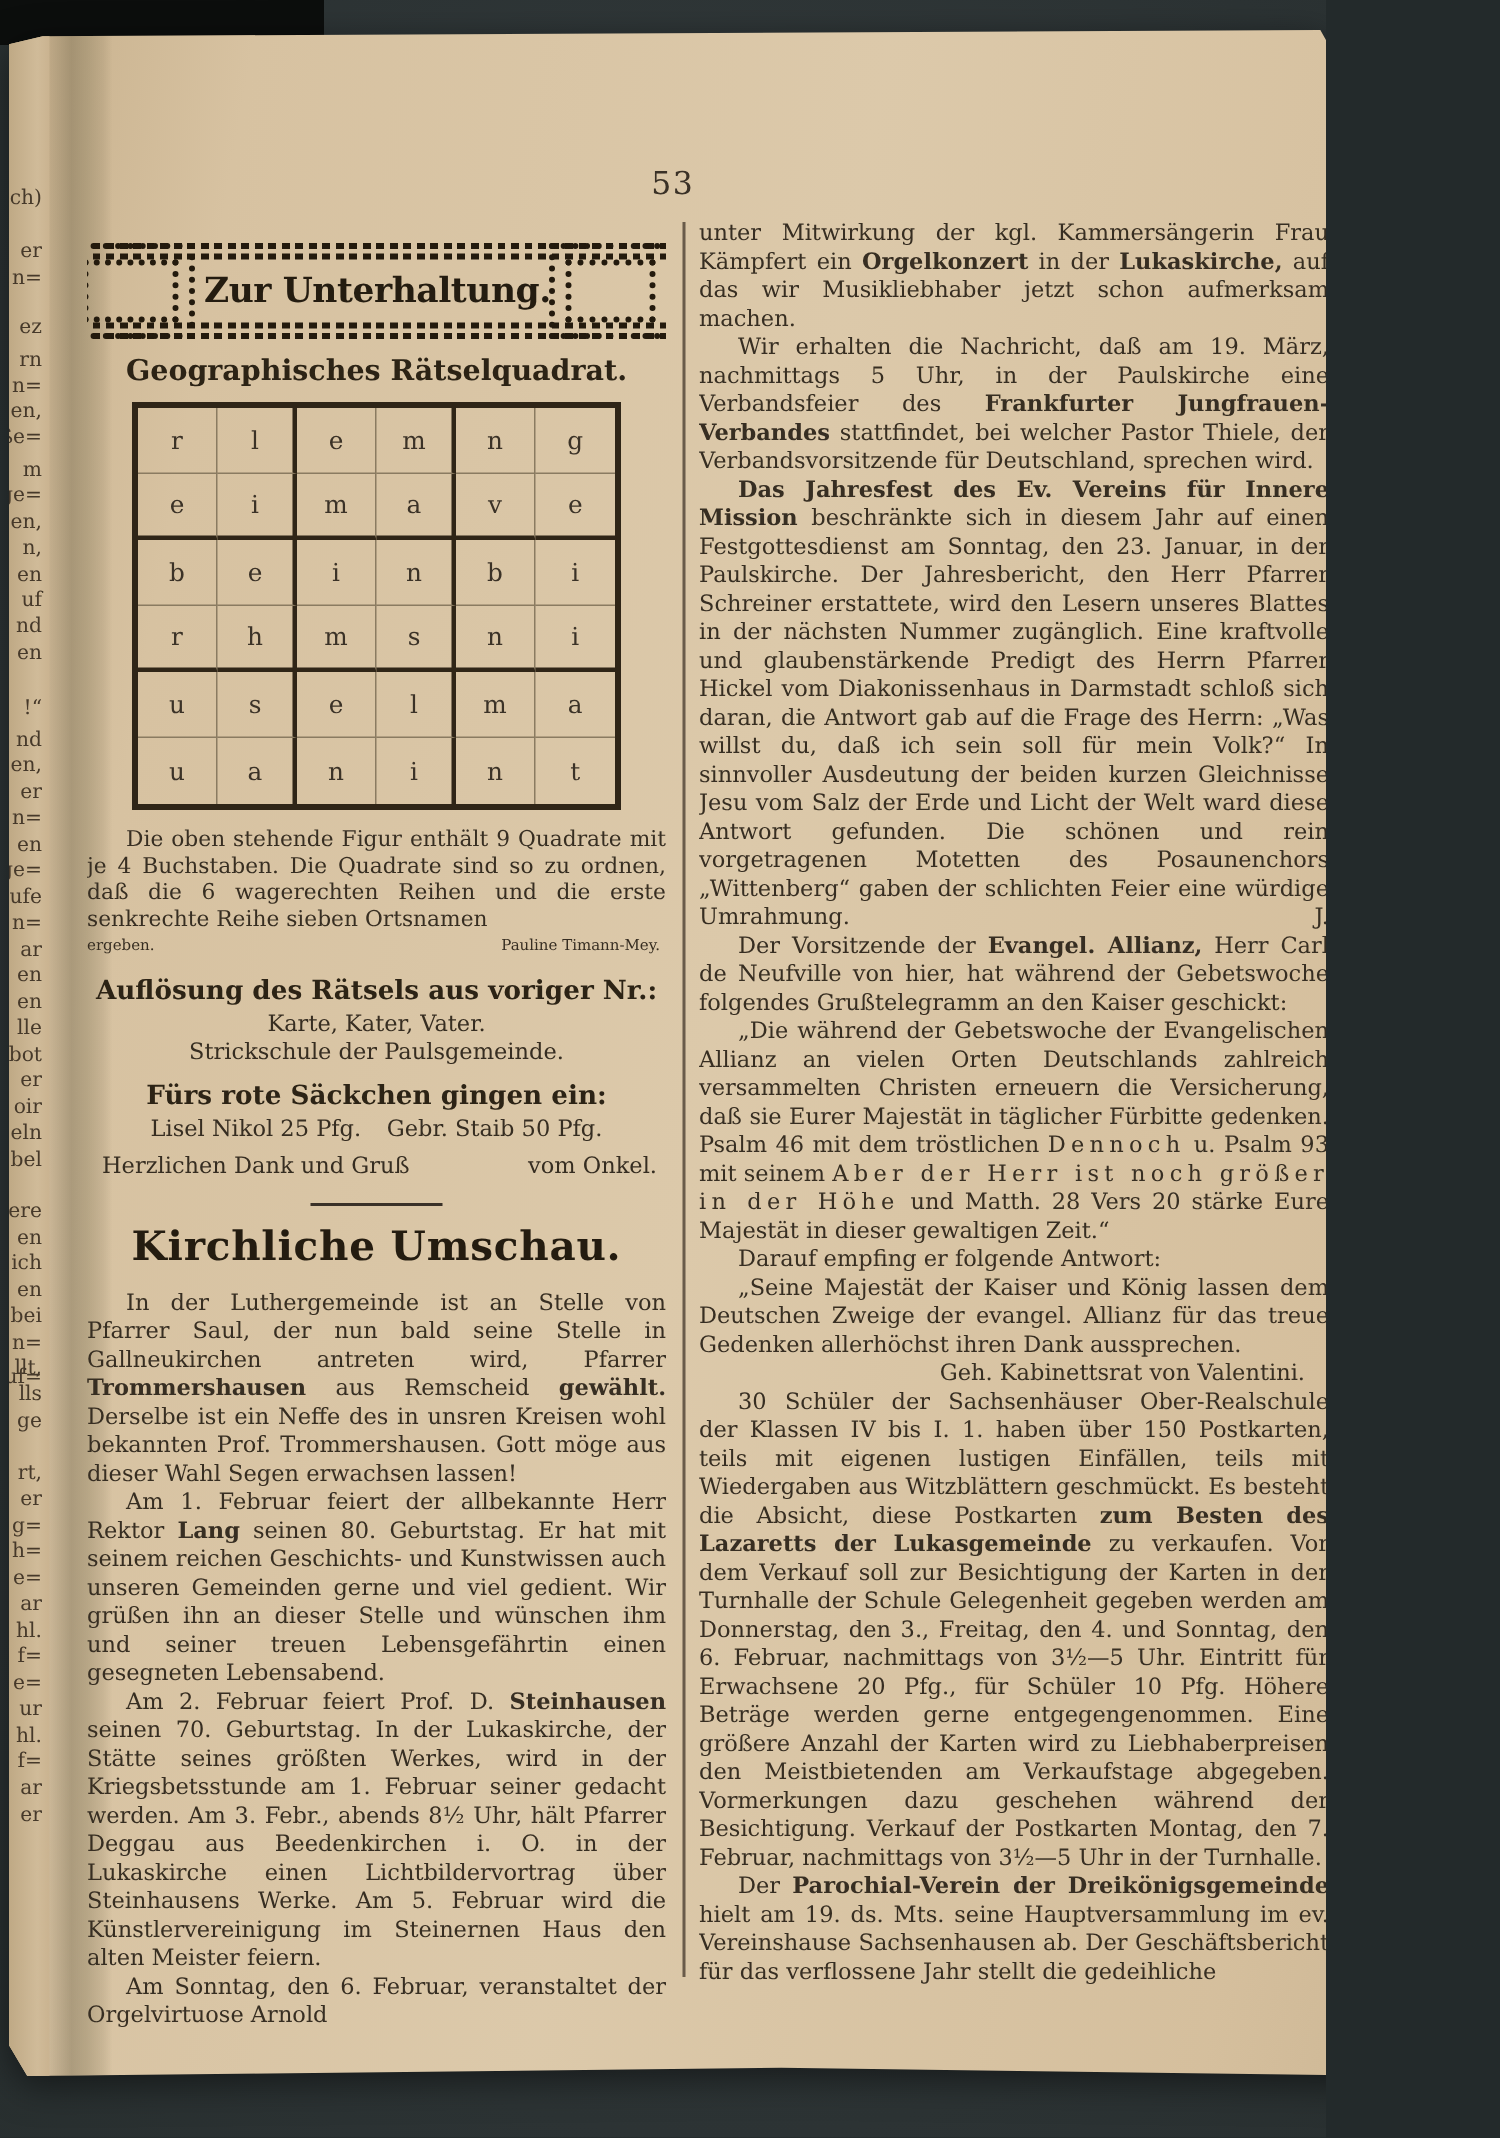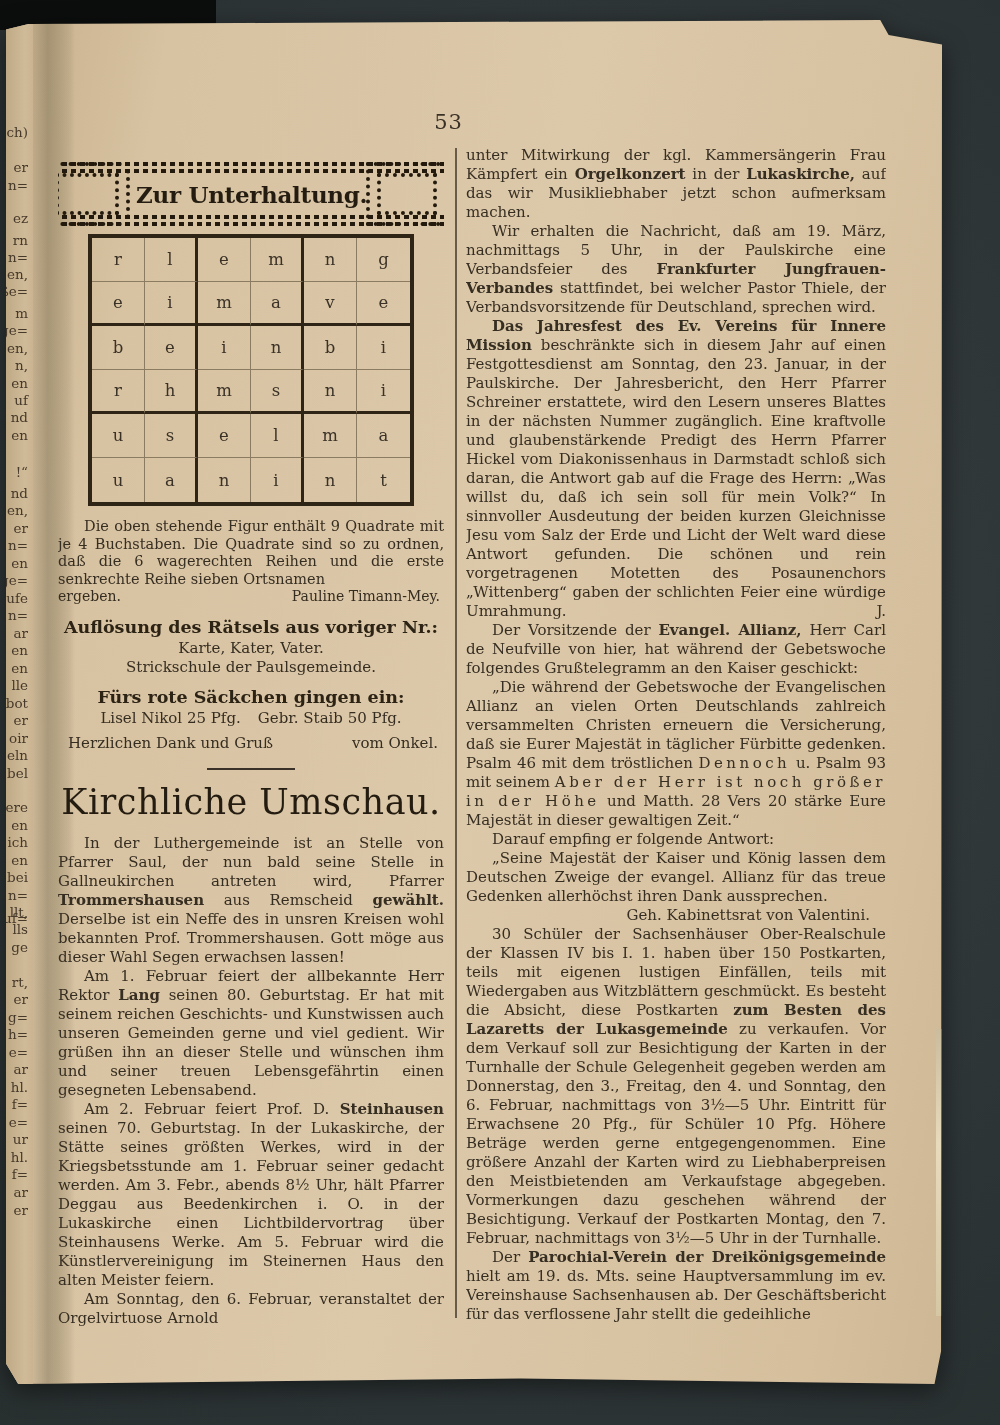--- a/index.html
+++ b/index.html
@@ -2,21 +2,21 @@
 <html><head>
 <meta charset="utf-8">
 <style>
   html,body{margin:0;padding:0;}
   body{
     width:1000px;height:1425px;
     font-family:"DejaVu Serif","Liberation Serif",serif;
     background:#232a2b;
     overflow:hidden;
   }
-  .stage{position:relative;width:1000px;height:1425px;
+  .stage{position:relative;width:884px;height:1425px;
     background:radial-gradient(120% 100% at 55% 45%, #394143 0%, #2c3334 55%, #222928 100%);
     overflow:hidden;}
   .cover-dark{position:absolute;left:0;top:0;width:216px;height:30px;background:#0c0e0d;}
   .page-wrap{position:absolute;left:6px;top:20px;width:936px;height:1364px;
     filter:drop-shadow(0 6px 12px rgba(0,0,0,.5));}
   .page{position:absolute;inset:0;
     background:linear-gradient(100deg,#c7b08c 0%,#d7c2a1 14%,#dcc9aa 50%,#d5bf9d 88%,#cdb795 100%);
     clip-path:polygon(0% .7%, 2.4% .3%, 93.4% 0%, 94.3% 1.1%, 100% 1.8%, 99.9% 97.6%, 99.2% 100%, 55% 99.6%, 1.3% 100%, 0% 98.5%);
     color:#362d21;}
   .prev-strip{position:absolute;left:0;top:0;width:27px;height:100%;
@@ -54,30 +54,30 @@
     border-right:1px solid #8a7b61;border-bottom:1px solid #8a7b61;}
   .cell.bcol{border-right:3.5px solid #2f2517;}
   .cell.brow{border-bottom:3.5px solid #2f2517;}
   .cell.lc{border-right:none;}
   .cell.lr{border-bottom:none;}
 
   .para{margin:0;font-size:15px;line-height:19px;text-align:justify;color:#372e22;}
   .para.ind{text-indent:26px;}
   .para.ar{text-align:right;padding-right:16px;}
   .small{font-size:14.5px;line-height:17.5px;}
-  .sig-line{display:flex;justify-content:space-between;font-size:14px;line-height:17.5px;padding-right:4px;}
+  .sig-line{display:flex;justify-content:space-between;font-size:10px;line-height:17.5px;padding-right:4px;}
   .b{font-weight:700;}
   .sp{letter-spacing:3.5px;}
   .fr{float:right;}
 
   .sub-h{font-size:17.5px;font-weight:700;text-align:center;margin:11px 0 2px;color:#2c2315;}
   .sub-t{font-size:15px;text-align:center;margin:1px 0 0;}
   .thanks{display:flex;justify-content:space-between;font-size:15px;margin-top:7px;padding:0 6px 0 10px;}
   .mid-rule{width:88px;height:2.5px;background:#3a3128;margin:16px auto 12px;}
-  .section-h{font-size:35px;font-weight:400;text-align:center;margin:4px 0 12px;color:#241c10;letter-spacing:.5px;}
+  .section-h{font-size:27px;font-weight:700;text-align:center;margin:4px 0 12px;color:#241c10;letter-spacing:.5px;}
 </style>
 </head>
 <body>
 
 <div class="stage">
   <div class="cover-dark"></div>
 
   <div class="page-wrap">
     <div class="page">
 
@@ -157,20 +157,21 @@
           <span class="dline b2"></span>
           <span class="cap cap-l">
               <span class="cap-inner"></span>
             </span>
           <span class="cap cap-r">
               <span class="cap-inner"></span>
             </span>
           <span class="banner-text">Zur Unterhaltung.</span>
         </div>
 
+        <h3 class="puzzle-title">Geographisches Rätselquadrat.</h3>
 
         <div class="grid">
             <div class="cell">r</div>
             <div class="cell bcol">l</div>
             <div class="cell">e</div>
             <div class="cell bcol">m</div>
             <div class="cell">n</div>
             <div class="cell lc">g</div>
             <div class="cell brow">e</div>
             <div class="cell bcol brow">i</div>

